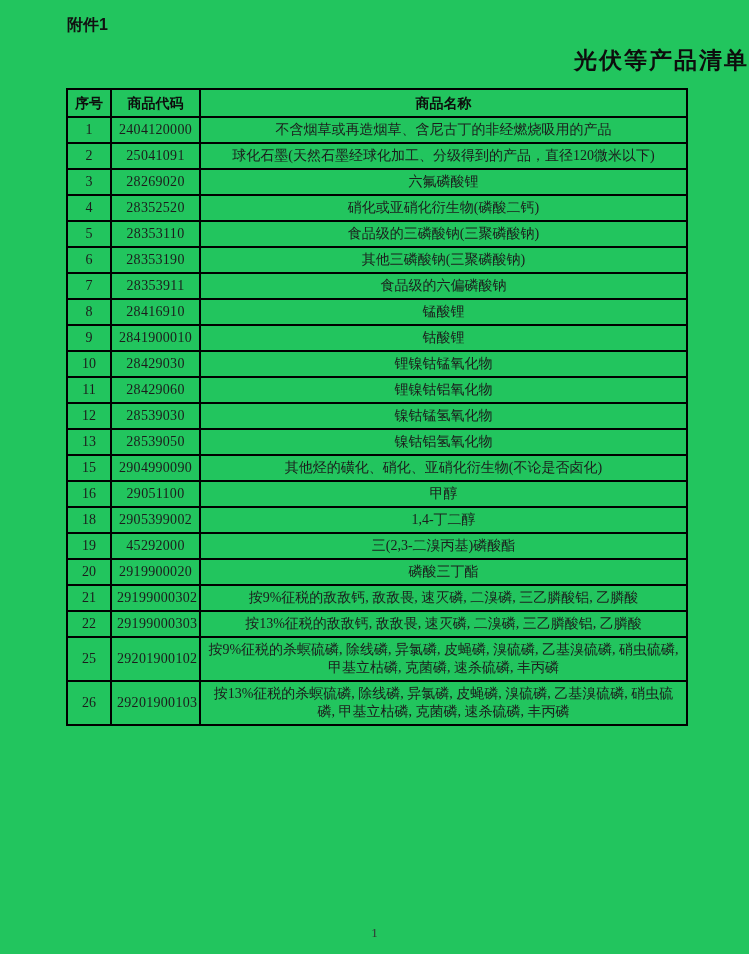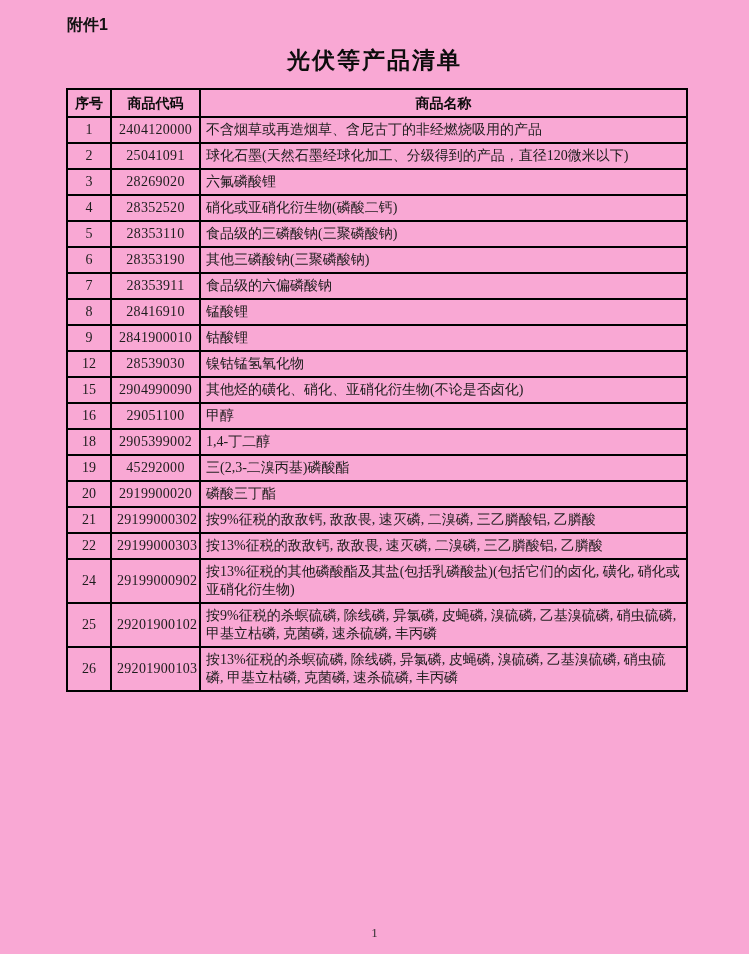--- a/index.html
+++ b/index.html
@@ -8,38 +8,38 @@
     width: 749px;
     height: 954px;
     position: relative;
     font-family: "Liberation Serif", "DejaVu Serif", serif;
     color: #1a1a1a;
   }
   .page {
     width: 749px;
     height: 954px;
     position: relative;
-    background: #f9a8d4;
+    background: #22c55e;
     overflow: hidden;
   }
   .attachment {
     position: absolute;
     left: 67px;
     top: 15px;
     font-family: "Liberation Sans", "DejaVu Sans", sans-serif;
     font-weight: bold;
     font-size: 16px;
     color: #111111;
   }
   .doc-title {
     position: absolute;
     left: 0;
     right: 0;
     top: 45px;
-    text-align: center;
+    text-align: right;
     font-family: "Liberation Sans", "DejaVu Sans", sans-serif;
     font-weight: bold;
     font-size: 23px;
     letter-spacing: 2px;
     color: #0d0d0d;
   }
   table.products {
     position: absolute;
     left: 66px;
     top: 88px;
@@ -61,21 +61,21 @@
   table.products th {
     font-family: "Liberation Sans", "DejaVu Sans", sans-serif;
     font-weight: bold;
     text-align: center;
     font-size: 14px;
     padding: 4px 2px;
     color: #0d0d0d;
   }
   td.cell-no   { text-align: center; }
   td.cell-code { text-align: center; padding-left: 4px; letter-spacing: 0.3px; }
-  td.cell-name { text-align: left; padding-left: 7px; }
+  td.cell-name { text-align: center; padding-left: 7px; }
   .footer-pagenum {
     position: absolute;
     left: 0;
     right: 0;
     top: 925px;
     text-align: center;
     font-size: 13px;
     color: #333333;
   }
 </style>
@@ -141,25 +141,40 @@
           <td class="cell-no">8</td>
           <td class="cell-code">28416910</td>
           <td class="cell-name">锰酸锂</td>
         </tr>
         <tr>
           <td class="cell-no">9</td>
           <td class="cell-code">2841900010</td>
           <td class="cell-name">钴酸锂</td>
         </tr>
         <tr>
+          <td class="cell-no">10</td>
+          <td class="cell-code">28429030</td>
+          <td class="cell-name">锂镍钴锰氧化物</td>
+        </tr>
+        <tr>
+          <td class="cell-no">11</td>
+          <td class="cell-code">28429060</td>
+          <td class="cell-name">锂镍钴铝氧化物</td>
+        </tr>
+        <tr>
           <td class="cell-no">12</td>
           <td class="cell-code">28539030</td>
           <td class="cell-name">镍钴锰氢氧化物</td>
         </tr>
         <tr>
+          <td class="cell-no">13</td>
+          <td class="cell-code">28539050</td>
+          <td class="cell-name">镍钴铝氢氧化物</td>
+        </tr>
+        <tr>
           <td class="cell-no">15</td>
           <td class="cell-code">2904990090</td>
           <td class="cell-name">其他烃的磺化、硝化、亚硝化衍生物(不论是否卤化)</td>
         </tr>
         <tr>
           <td class="cell-no">16</td>
           <td class="cell-code">29051100</td>
           <td class="cell-name">甲醇</td>
         </tr>
         <tr>
@@ -181,25 +196,20 @@
           <td class="cell-no">21</td>
           <td class="cell-code">29199000302</td>
           <td class="cell-name">按9%征税的敌敌钙, 敌敌畏, 速灭磷, 二溴磷, 三乙膦酸铝, 乙膦酸</td>
         </tr>
         <tr>
           <td class="cell-no">22</td>
           <td class="cell-code">29199000303</td>
           <td class="cell-name">按13%征税的敌敌钙, 敌敌畏, 速灭磷, 二溴磷, 三乙膦酸铝, 乙膦酸</td>
         </tr>
         <tr>
-          <td class="cell-no">24</td>
-          <td class="cell-code">29199000902</td>
-          <td class="cell-name">按13%征税的其他磷酸酯及其盐(包括乳磷酸盐)(包括它们的卤化, 磺化, 硝化或亚硝化衍生物)</td>
-        </tr>
-        <tr>
           <td class="cell-no">25</td>
           <td class="cell-code">29201900102</td>
           <td class="cell-name">按9%征税的杀螟硫磷, 除线磷, 异氯磷, 皮蝇磷, 溴硫磷, 乙基溴硫磷, 硝虫硫磷, 甲基立枯磷, 克菌磷, 速杀硫磷, 丰丙磷</td>
         </tr>
         <tr>
           <td class="cell-no">26</td>
           <td class="cell-code">29201900103</td>
           <td class="cell-name">按13%征税的杀螟硫磷, 除线磷, 异氯磷, 皮蝇磷, 溴硫磷, 乙基溴硫磷, 硝虫硫磷, 甲基立枯磷, 克菌磷, 速杀硫磷, 丰丙磷</td>
         </tr>
       </tbody>

